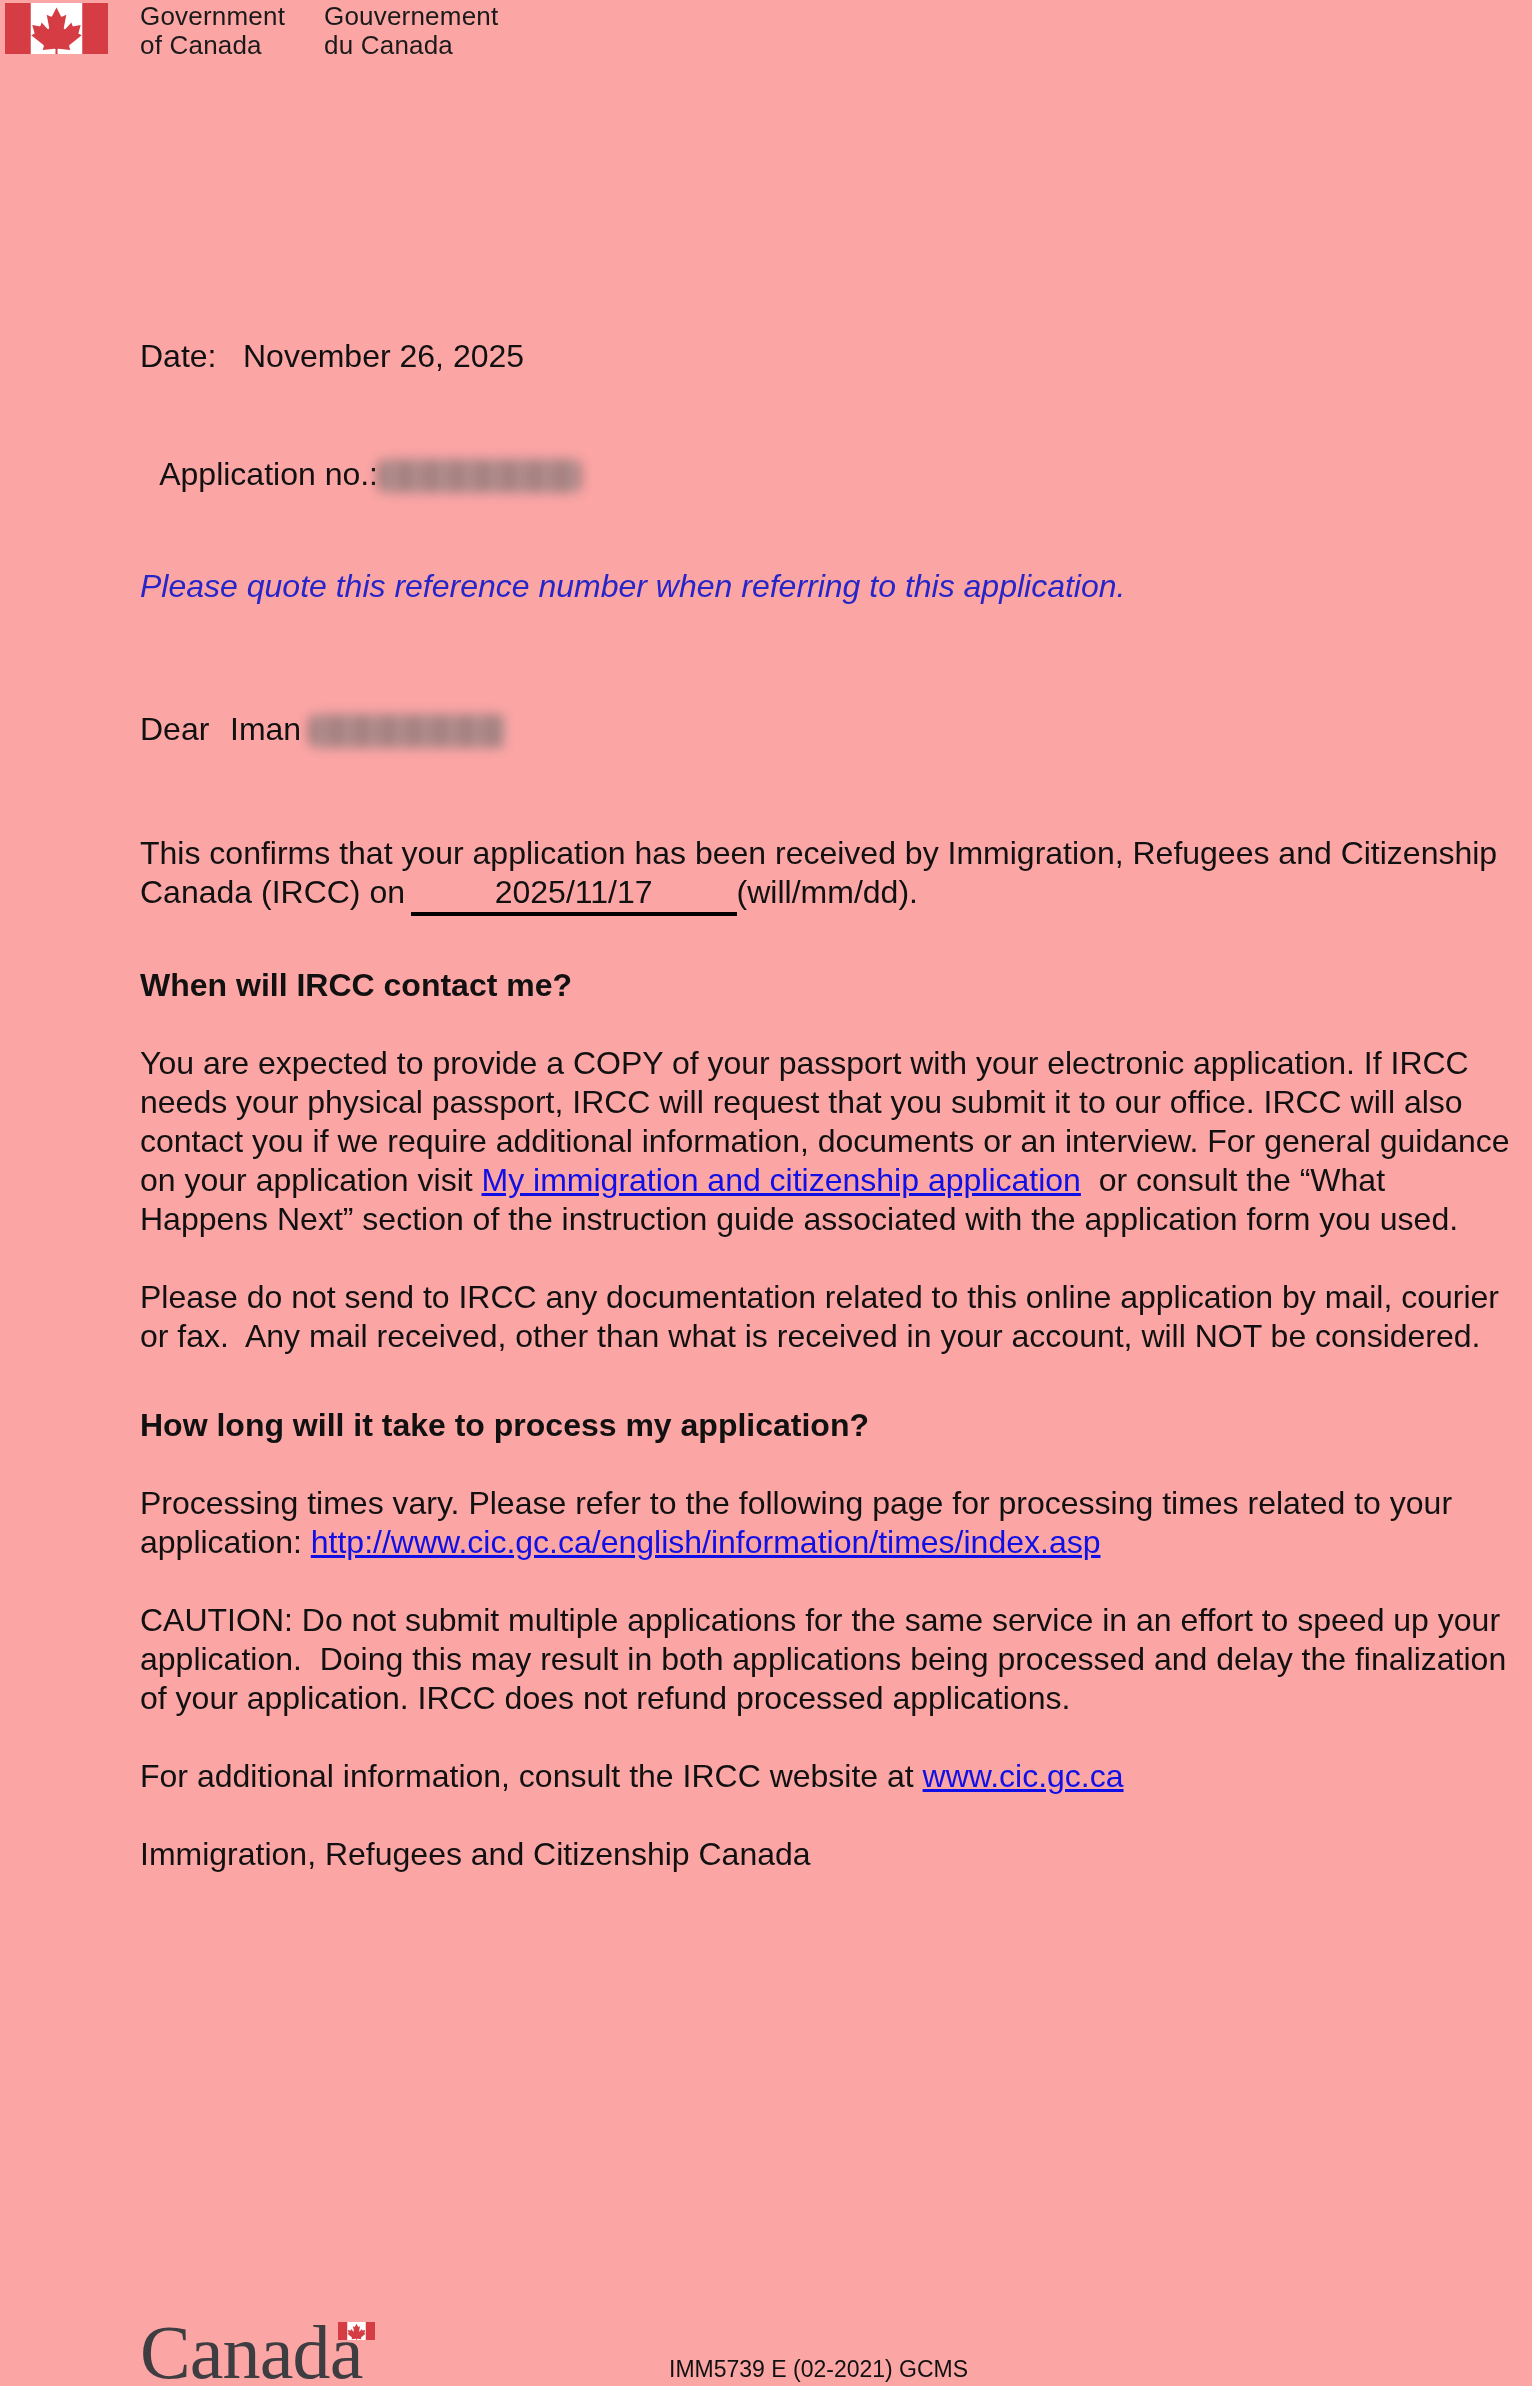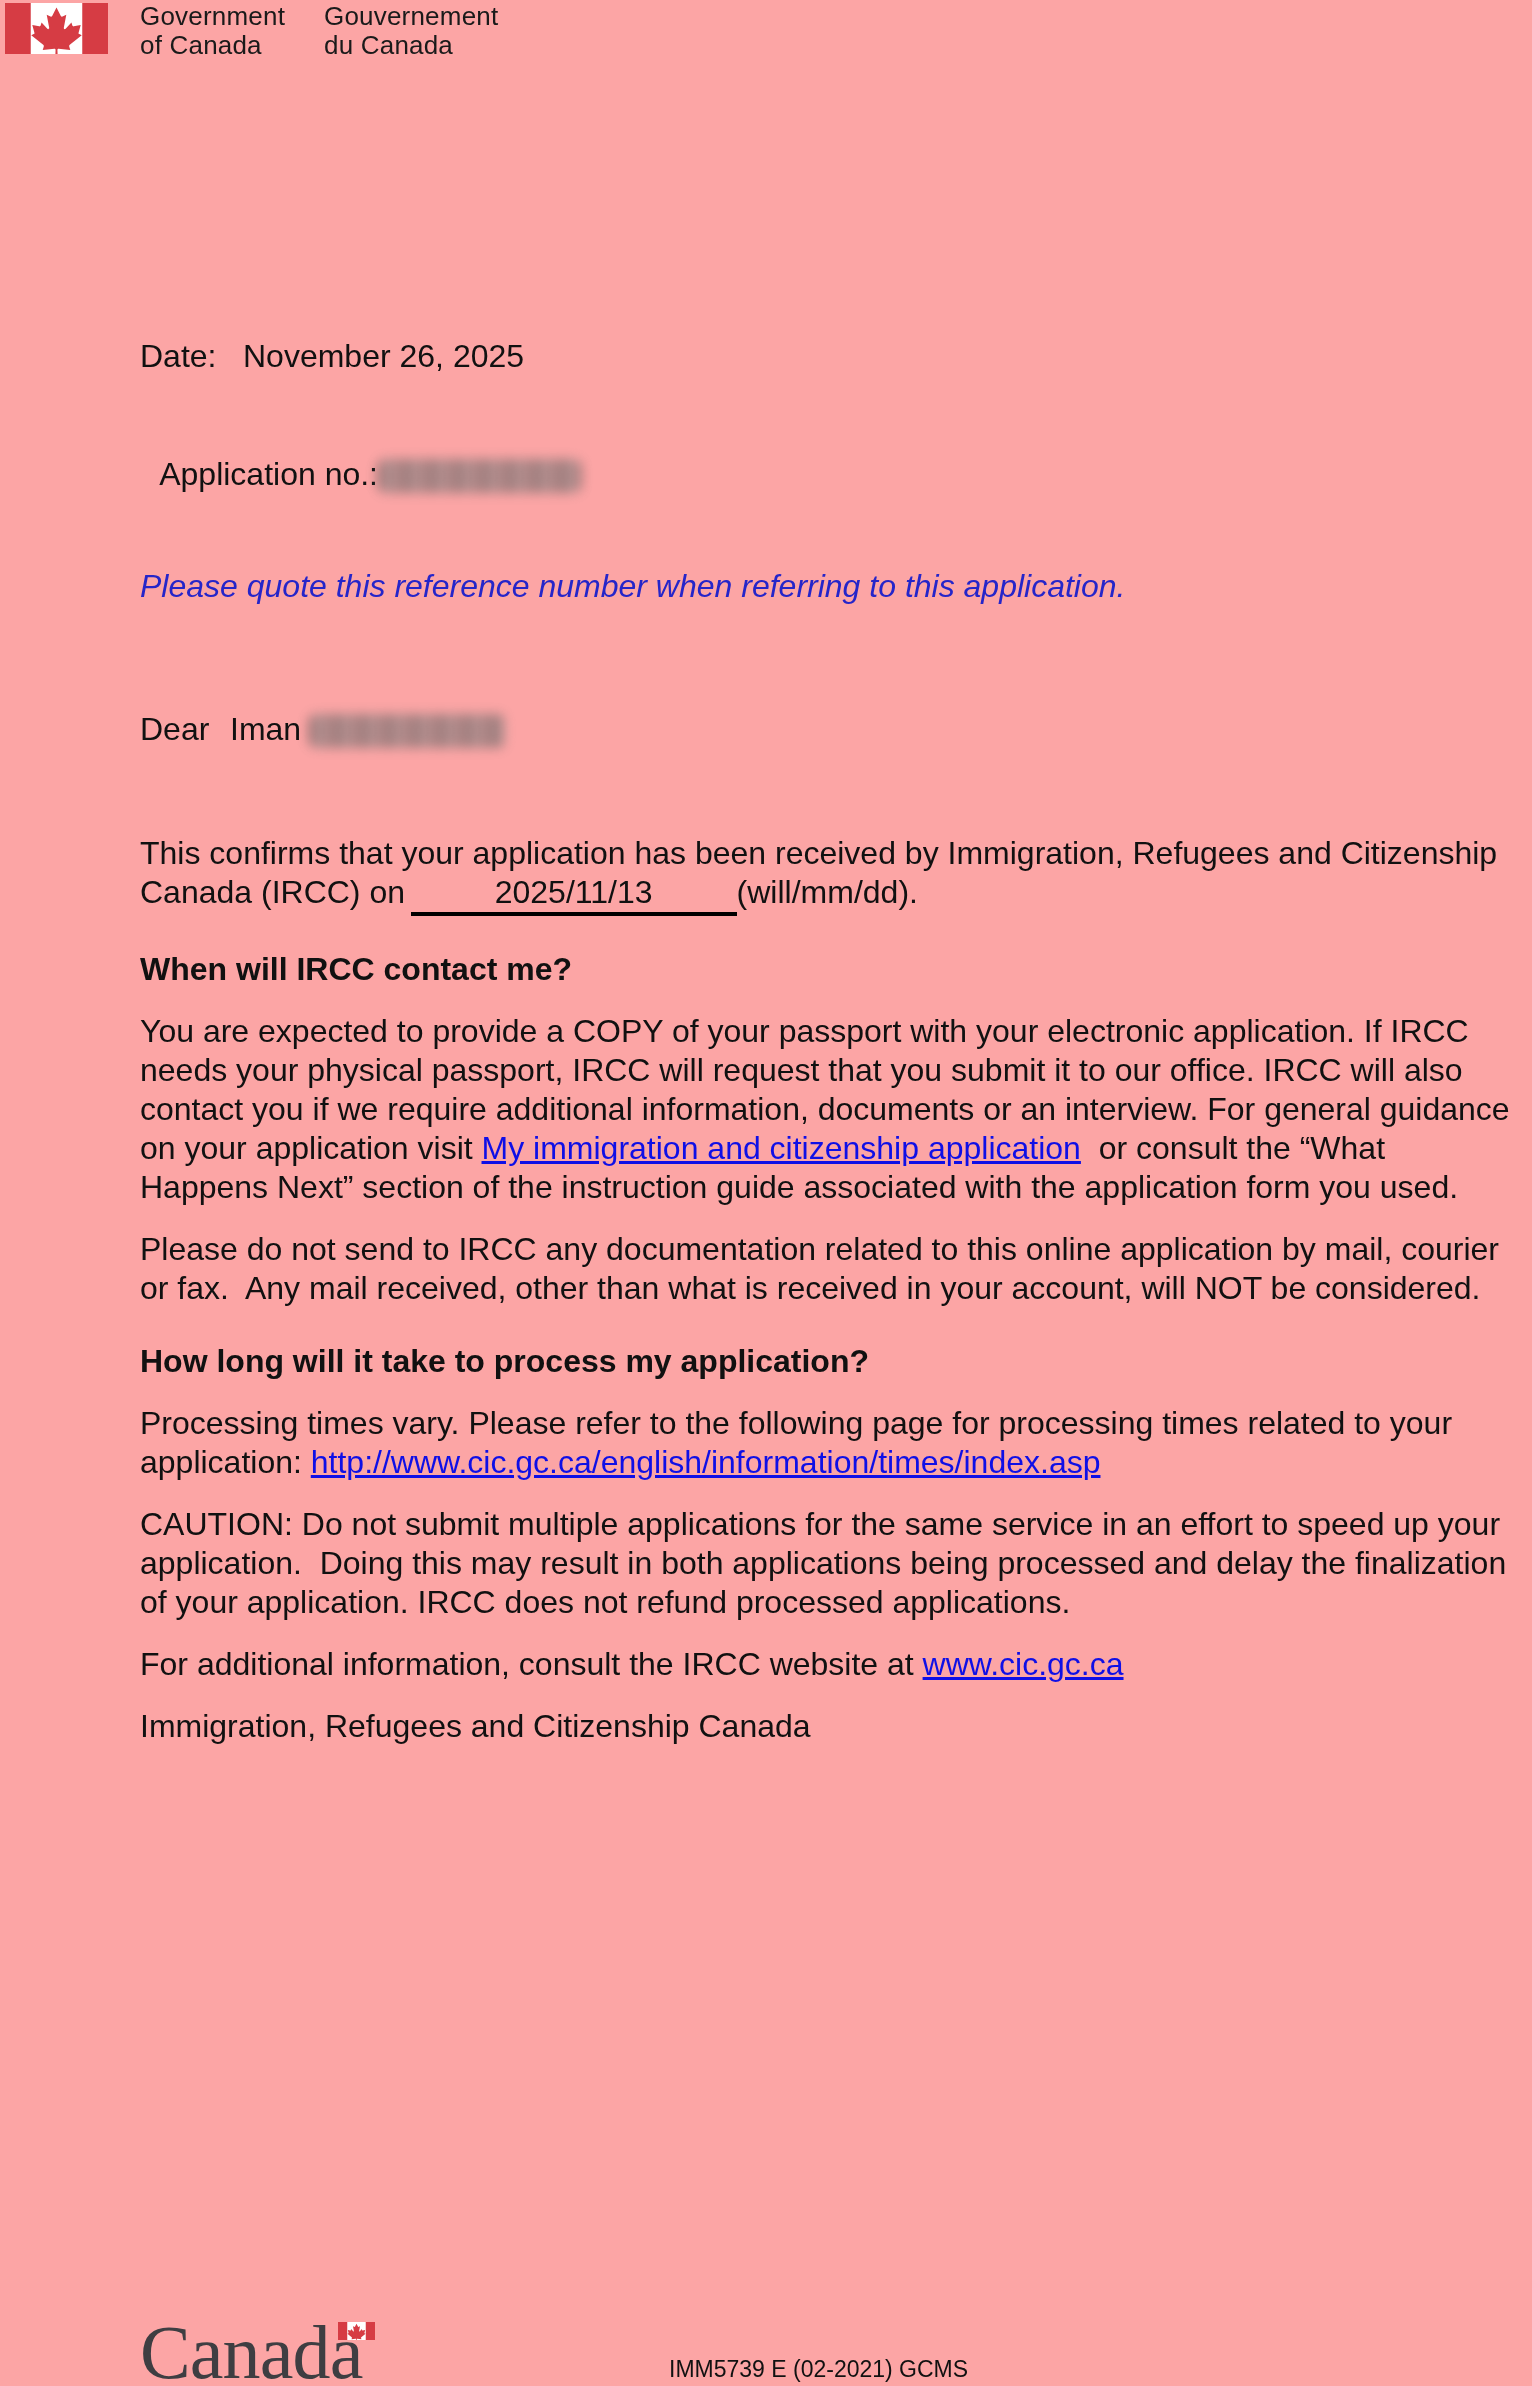--- a/index.html
+++ b/index.html
@@ -42,21 +42,21 @@
     filter:blur(5.6px);
     opacity:.8;
     vertical-align:-7.5px;
   }
   .redacted-appno{width:203px;}
   .redacted-surname{width:196px;margin-left:7.5px;}
 
   
   .body{
     position:absolute;left:140px;top:834px;
-    display:flex;flex-direction:column;gap:23px;
+    display:flex;flex-direction:column;gap:39px;
     font-size:32px;line-height:39px;
   }
   .para{white-space:pre;}
   .heading{white-space:pre;font-weight:bold;margin-top:11.2px;}
   .link{
     color:var(--link-blue,#0f0fe6);
     text-decoration:underline;
     cursor:pointer;
   }
   .fill-in{
@@ -92,21 +92,21 @@
   <div class="meta-line date-line"><span class="lbl-date">Date:</span><span>November 26, 2025</span></div>
 
   <div class="meta-line app-line"><span class="lbl-app">Application no.:</span><span class="redacted redacted-appno"></span></div>
 
   <div class="meta-line note-line">Please quote this reference number when referring to this application.</div>
 
   <div class="meta-line dear-line"><span class="lbl-dear">Dear</span><span>Iman</span><span class="redacted redacted-surname"></span></div>
 
   <div class="body">
       <div class="para"><span>This confirms that your application has been received by Immigration, Refugees and Citizenship
-Canada (IRCC) on</span><span class="fill-in">2025/11/13</span><span>(will/mm/dd).</span></div>
+Canada (IRCC) on</span><span class="fill-in">2025/11/17</span><span>(will/mm/dd).</span></div>
       <div class="heading"><span>When will IRCC contact me?</span></div>
       <div class="para"><span>You are expected to provide a COPY of your passport with your electronic application. If IRCC
 needs your physical passport, IRCC will request that you submit it to our office. IRCC will also
 contact you if we require additional information, documents or an interview. For general guidance
 on your application visit </span><span class="link">My immigration and citizenship application</span><span>  or consult the “What
 Happens Next” section of the instruction guide associated with the application form you used.</span></div>
       <div class="para"><span>Please do not send to IRCC any documentation related to this online application by mail, courier
 or fax.  Any mail received, other than what is received in your account, will NOT be considered.</span></div>
       <div class="heading"><span>How long will it take to process my application?</span></div>
       <div class="para"><span>Processing times vary. Please refer to the following page for processing times related to your

